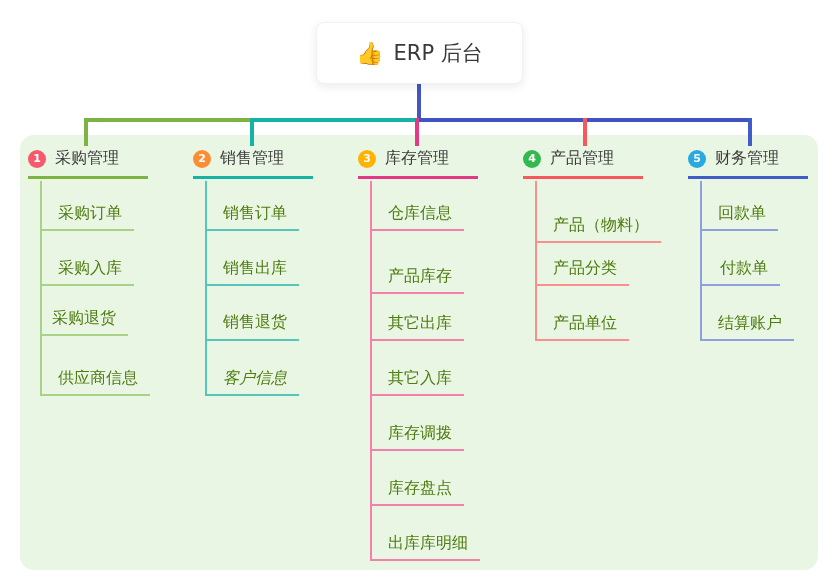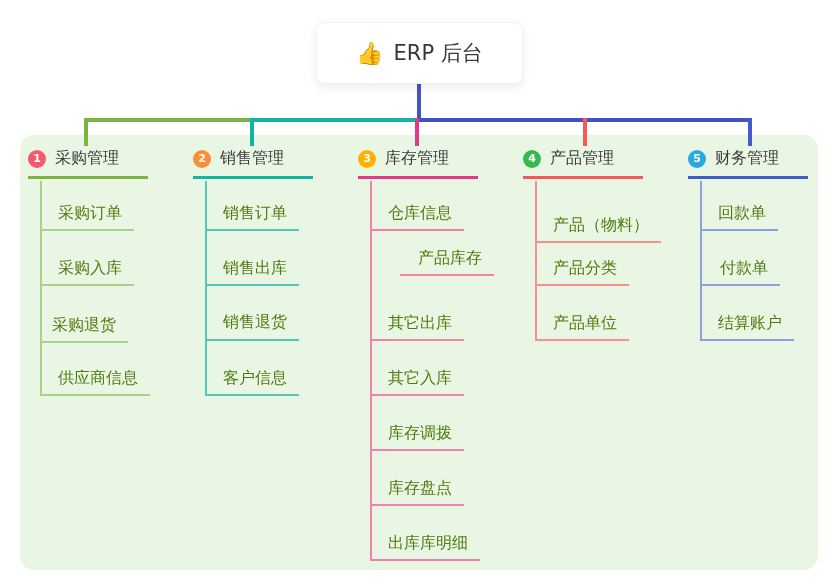--- a/index.html
+++ b/index.html
@@ -94,38 +94,38 @@
       <div class="line" style="left: 748px; top: 118px; width: 4px; height: 28px; background: rgb(63, 92, 200);"></div>
     </div>
   <div id="branches">
       <div class="branch-header" style="left: 28px; top: 148px; border-bottom: 3px solid rgb(124, 179, 66);">
         <span class="badge" style="background: rgb(244, 89, 108);">1</span>
         <span>采购管理</span>
       </div>
       <div class="spine" style="left: 40px; top: 181px; height: 215px; background: rgb(168, 210, 133);"></div>
       <div class="child-item" style="left: 40px; top: 203px; border-bottom: 2px solid rgb(168, 210, 133);">采购订单</div>
       <div class="child-item" style="left: 40px; top: 258px; border-bottom: 2px solid rgb(168, 210, 133);">采购入库</div>
-      <div class="child-item" style="left: 40px; top: 315px; border-bottom: 2px solid rgb(168, 210, 133); padding-left: 12px;">采购退货</div>
+      <div class="child-item" style="left: 40px; top: 308px; border-bottom: 2px solid rgb(168, 210, 133); padding-left: 12px;">采购退货</div>
       <div class="child-item" style="left: 40px; top: 368px; border-bottom: 2px solid rgb(168, 210, 133);">供应商信息</div>
       <div class="branch-header" style="left: 193px; top: 148px; border-bottom: 3px solid rgb(20, 179, 164);">
         <span class="badge" style="background: rgb(251, 141, 52);">2</span>
         <span>销售管理</span>
       </div>
       <div class="spine" style="left: 205px; top: 181px; height: 215px; background: rgb(86, 198, 186);"></div>
       <div class="child-item" style="left: 205px; top: 203px; border-bottom: 2px solid rgb(86, 198, 186);">销售订单</div>
       <div class="child-item" style="left: 205px; top: 258px; border-bottom: 2px solid rgb(86, 198, 186);">销售出库</div>
       <div class="child-item" style="left: 205px; top: 313px; border-bottom: 2px solid rgb(86, 198, 186); font-family: Liberation Mono, monospace;">销售退货</div>
-      <div class="child-item" style="left: 205px; top: 368px; border-bottom: 2px solid rgb(86, 198, 186);">客户信息</div>
+      <div class="child-item" style="left: 205px; top: 368px; border-bottom: 2px solid rgb(86, 198, 186); font-style: italic;">客户信息</div>
       <div class="branch-header" style="left: 358px; top: 148px; border-bottom: 3px solid rgb(226, 58, 134);">
         <span class="badge" style="background: rgb(255, 179, 0);">3</span>
         <span>库存管理</span>
       </div>
       <div class="spine" style="left: 370px; top: 181px; height: 380px; background: rgb(242, 130, 171);"></div>
       <div class="child-item" style="left: 370px; top: 203px; border-bottom: 2px solid rgb(242, 130, 171);">仓库信息</div>
-      <div class="child-item" style="left: 370px; top: 248px; border-bottom: 2px solid rgb(242, 130, 171); margin-left: 30px;">产品库存</div>
+      <div class="child-item" style="left: 370px; top: 266px; border-bottom: 2px solid rgb(242, 130, 171);">产品库存</div>
       <div class="child-item" style="left: 370px; top: 313px; border-bottom: 2px solid rgb(242, 130, 171);">其它出库</div>
       <div class="child-item" style="left: 370px; top: 368px; border-bottom: 2px solid rgb(242, 130, 171);">其它入库</div>
       <div class="child-item" style="left: 370px; top: 423px; border-bottom: 2px solid rgb(242, 130, 171);">库存调拨</div>
       <div class="child-item" style="left: 370px; top: 478px; border-bottom: 2px solid rgb(242, 130, 171);">库存盘点</div>
       <div class="child-item" style="left: 370px; top: 533px; border-bottom: 2px solid rgb(242, 130, 171);">出库库明细</div>
       <div class="branch-header" style="left: 523px; top: 148px; border-bottom: 3px solid rgb(248, 88, 92);">
         <span class="badge" style="background: rgb(53, 185, 78);">4</span>
         <span>产品管理</span>
       </div>
       <div class="spine" style="left: 535px; top: 181px; height: 160px; background: rgb(249, 144, 143);"></div>

